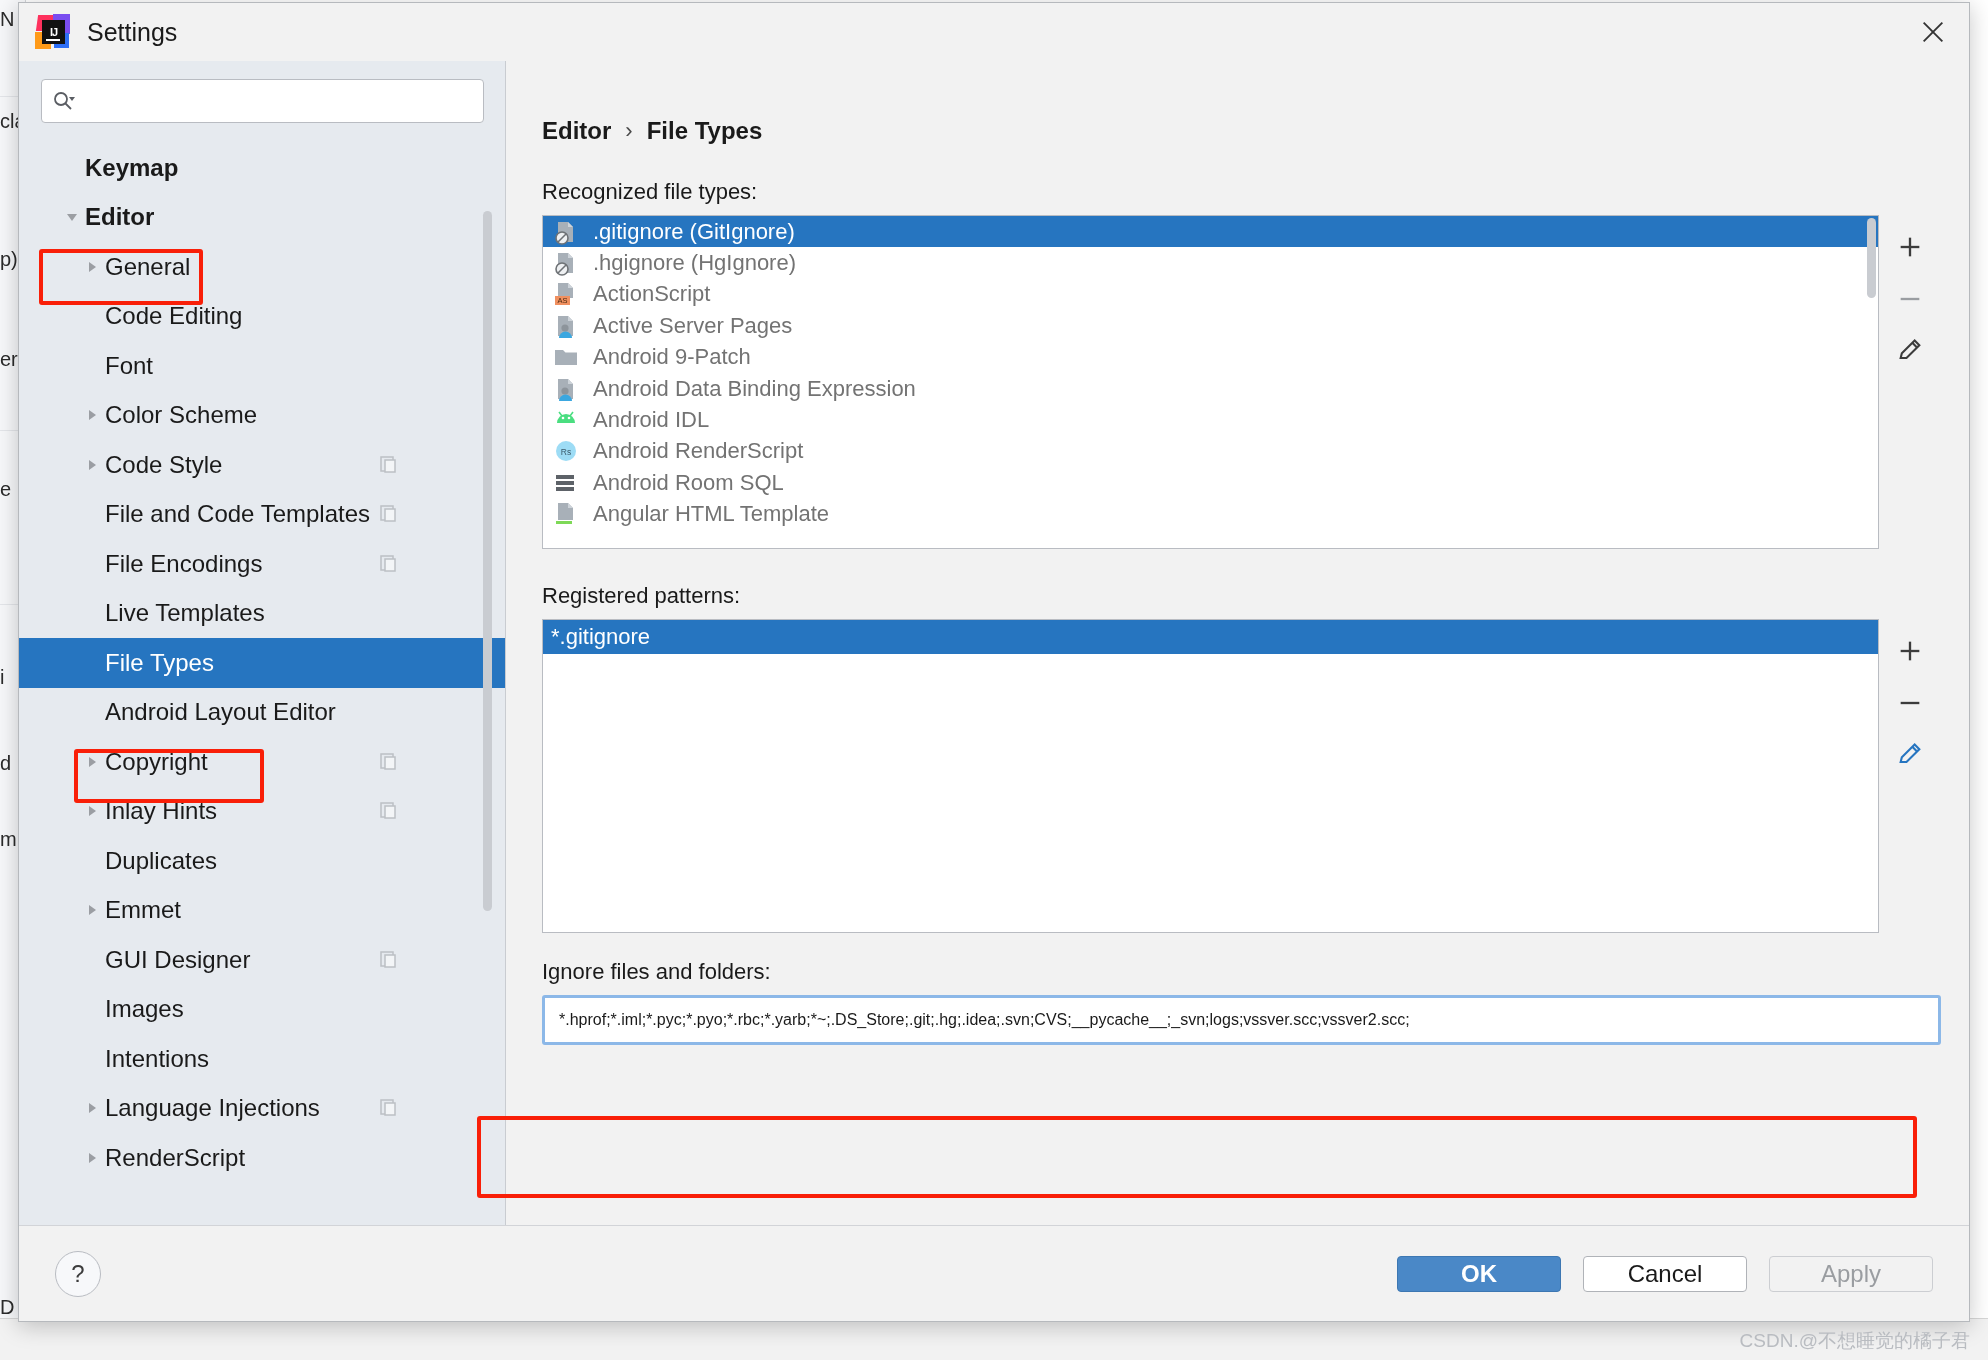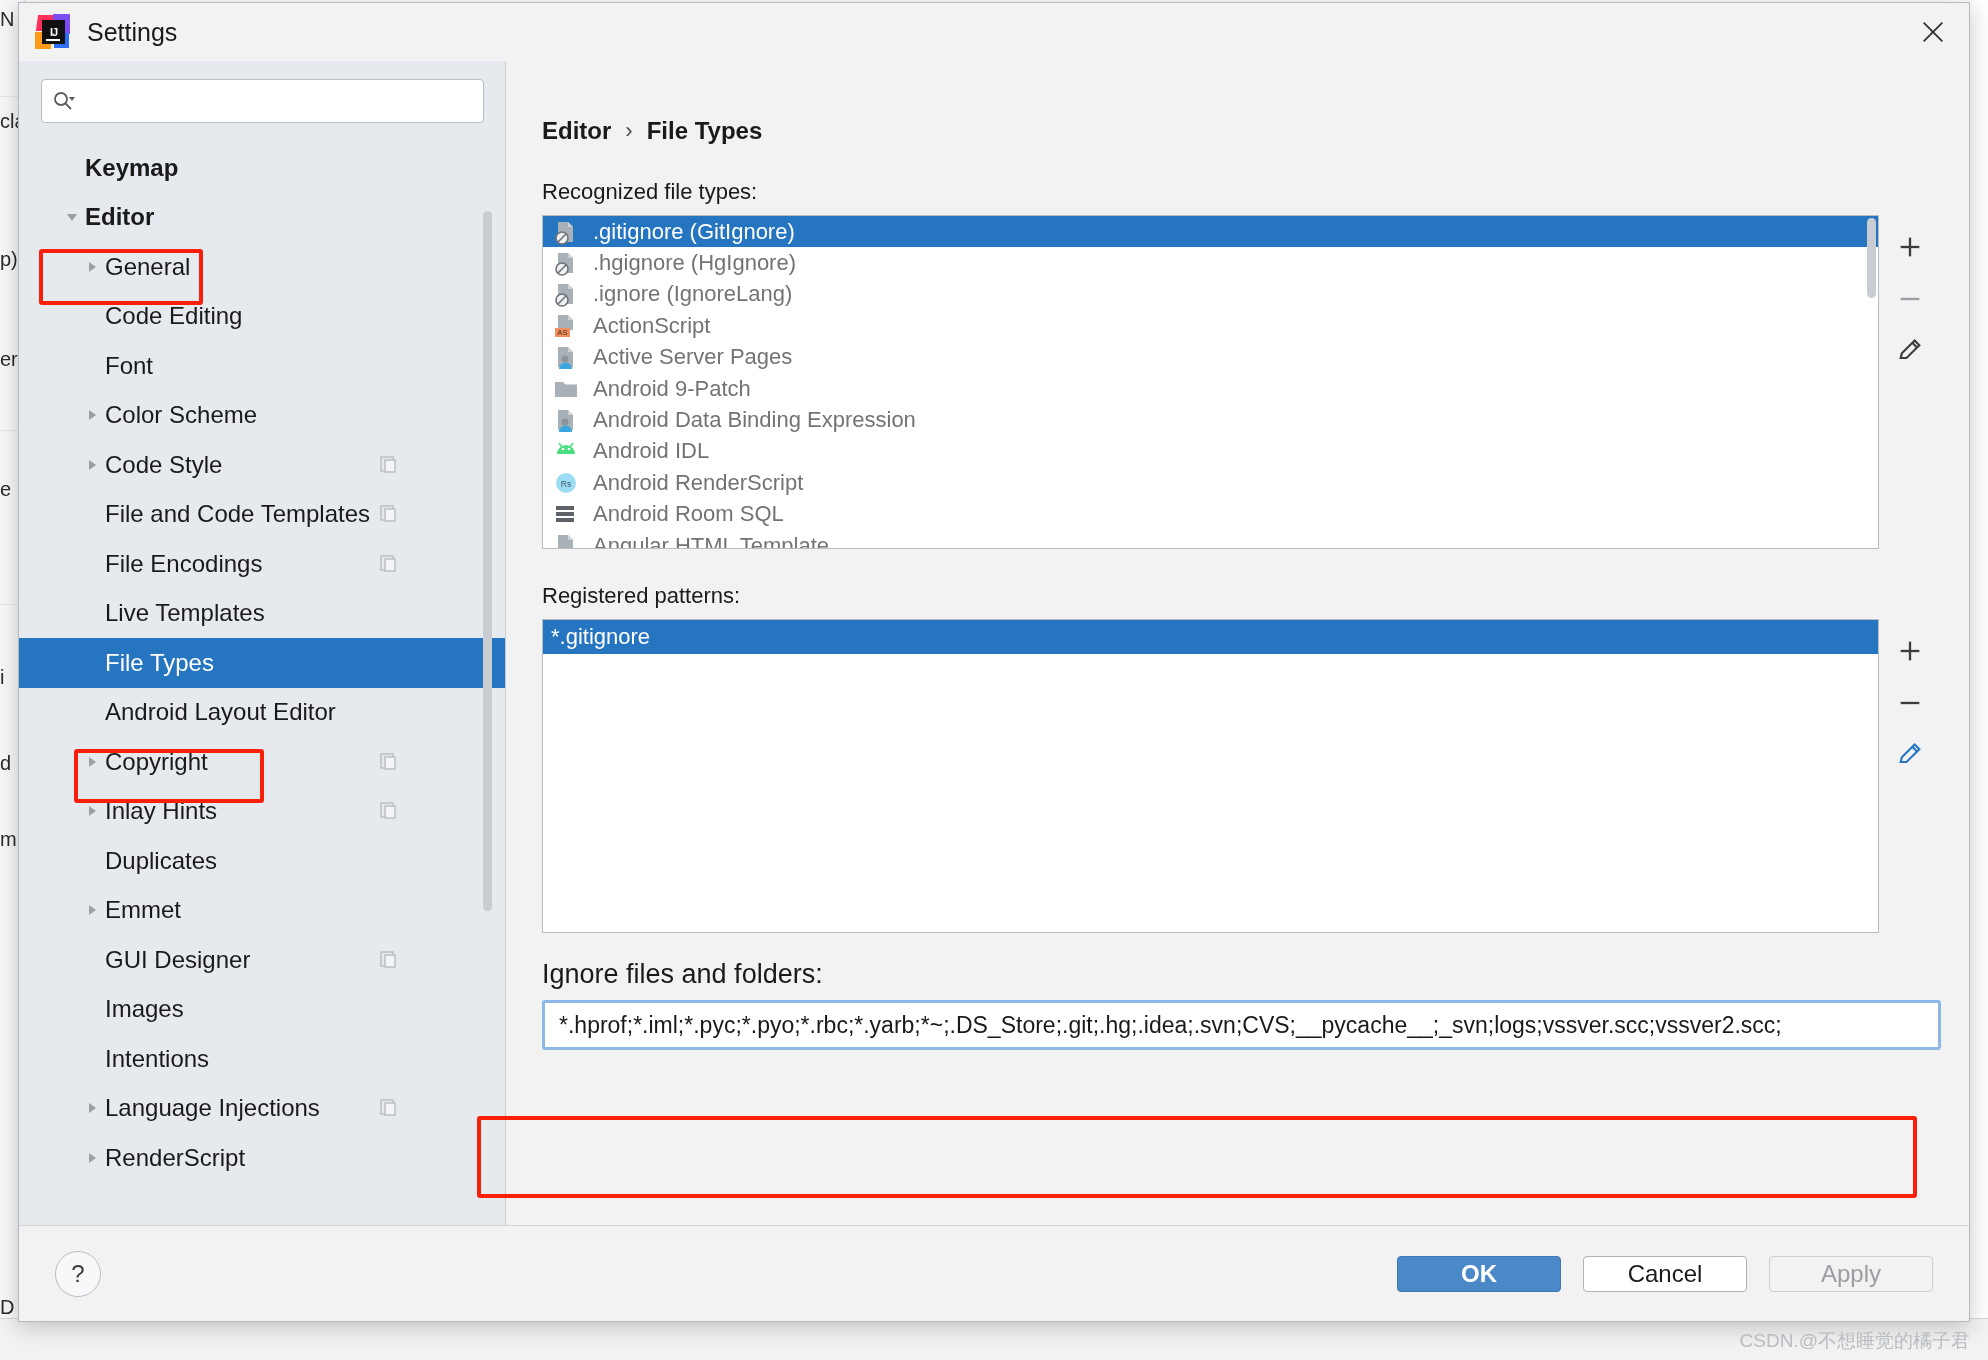--- a/index.html
+++ b/index.html
@@ -167,25 +167,25 @@
     flex: 1; background: #fff; border: 1px solid #b9bcc2;
     height: 314px; overflow: hidden; text-align: center;
   }
   .pattern-item {
     height: 34px; display: flex; align-items: center;
     padding-left: 8px; font-size: 22px; color: #1a1a1a;
   }
   .pattern-item.sel { background: #2675c0; color: #fff; }
 
   .ignore-wrap { padding: 0 28px 0 36px; position: relative; }
-  .ignore-label { font-size: 27px; color: #1a1a1a; padding: 26px 0 10px 0; }
+  .ignore-label { font-size: 22px; color: #1a1a1a; padding: 26px 0 10px 0; }
   .ignore-input {
     width: 100%; height: 50px; background: #fff;
     border: 3px solid #8cb8e8; border-radius: 3px;
-    padding: 4px 14px; font-size: 23px; color: #1a1a1a; outline: none;
+    padding: 4px 14px; font-size: 16px; color: #1a1a1a; outline: none;
     font-family: "Liberation Sans", sans-serif;
   }
 
   
   .footer {
     height: 96px; flex: 0 0 96px; border-top: 1px solid #d2d4d8;
     display: flex; align-items: center; padding: 0 36px; position: relative;
     background: #f2f2f2;
   }
   .help-btn {
@@ -447,29 +447,20 @@
               <span class="ft-icon"><svg viewBox="0 0 26 26">
                   <path d="M5 3 h10 l5 5 v15 H5 Z" fill="#a8b0b8"></path>
                   <path d="M15 3 l5 5 h-5 Z" fill="#cdd3d9"></path>
                   <circle cx="9" cy="19" r="6" fill="#eef0f2" stroke="#6e7276" stroke-width="1.6"></circle>
                   <line x1="5" y1="23" x2="13" y2="15" stroke="#6e7276" stroke-width="1.6"></line>
                 </svg></span>
               <span>.hgignore (HgIgnore)</span>
             </div>
             <div class="ft-item">
               <span class="ft-icon"><svg viewBox="0 0 26 26">
-                  <path d="M5 3 h10 l5 5 v15 H5 Z" fill="#a8b0b8"></path>
-                  <path d="M15 3 l5 5 h-5 Z" fill="#cdd3d9"></path>
-                  <circle cx="9" cy="19" r="6" fill="#eef0f2" stroke="#6e7276" stroke-width="1.6"></circle>
-                  <line x1="5" y1="23" x2="13" y2="15" stroke="#6e7276" stroke-width="1.6"></line>
-                </svg></span>
-              <span>.ignore (IgnoreLang)</span>
-            </div>
-            <div class="ft-item">
-              <span class="ft-icon"><svg viewBox="0 0 26 26">
                   <path d="M5 2 h10 l5 5 v10 H5 Z" fill="#a8b0b8"></path>
                   <path d="M15 2 l5 5 h-5 Z" fill="#cdd3d9"></path>
                   <rect x="2" y="15" width="15" height="9" fill="#f09060"></rect>
                   <text x="9.5" y="22.2" font-size="7.5" font-family="Liberation Sans" fill="#4a2a10" text-anchor="middle">AS</text>
                 </svg></span>
               <span>ActionScript</span>
             </div>
             <div class="ft-item">
               <span class="ft-icon"><svg viewBox="0 0 26 26">
                   <path d="M5 3 h10 l5 5 v15 H5 Z" fill="#a8b0b8"></path>

